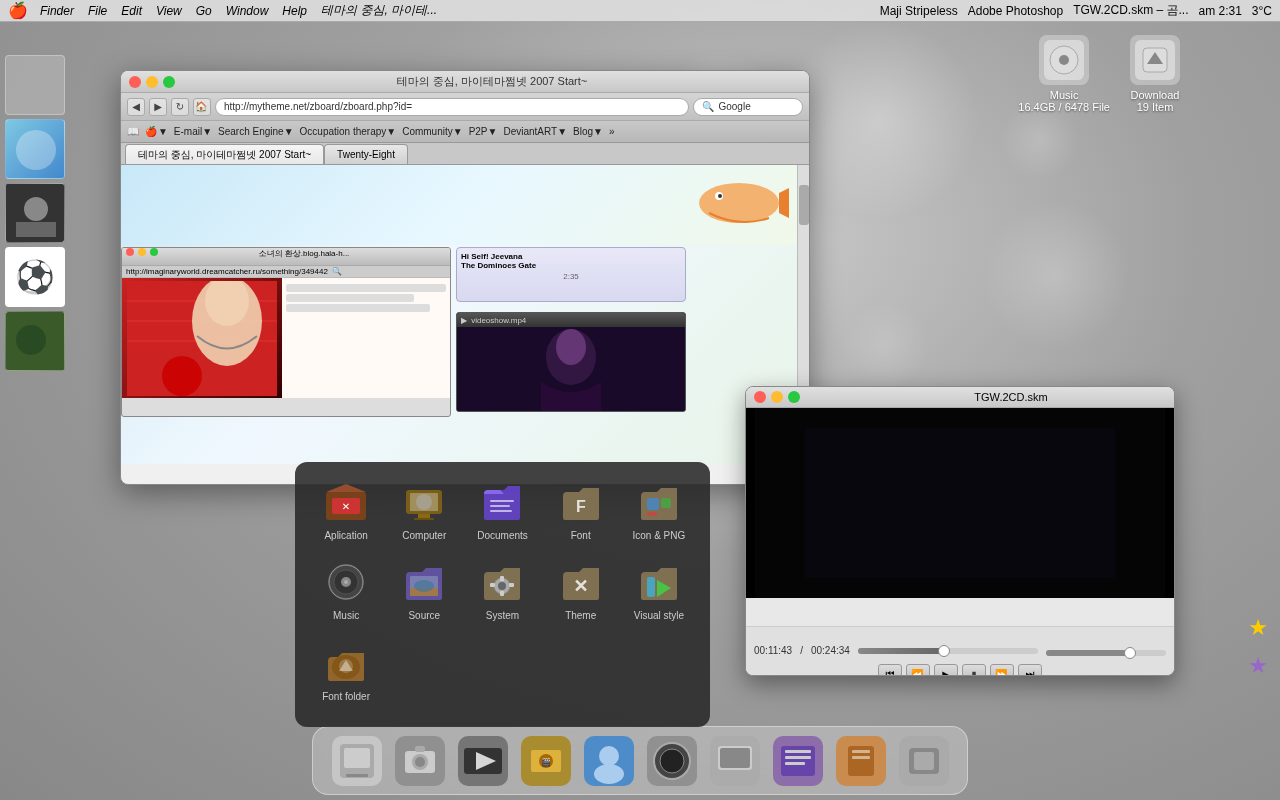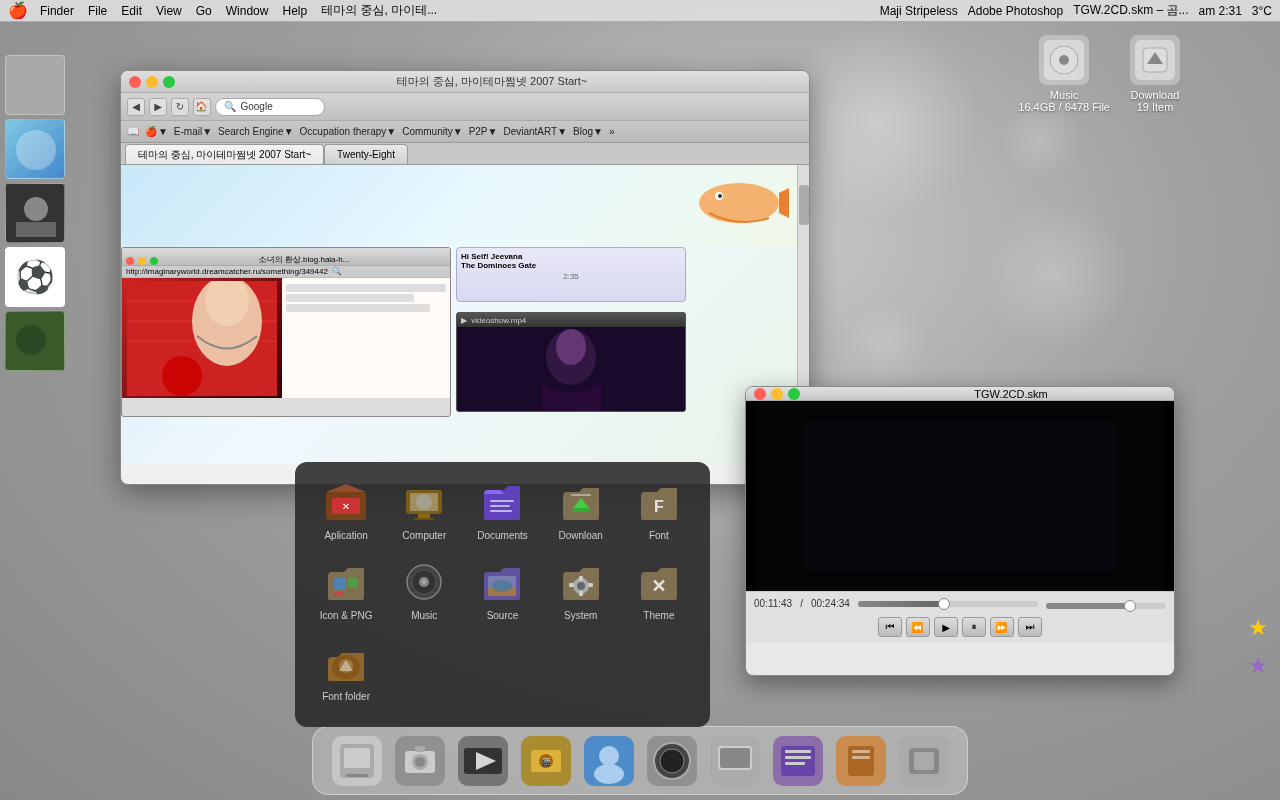--- a/index.html
+++ b/index.html
@@ -36,20 +36,21 @@
     }
     .menubar-apple {
       font-size: 16px;
       margin-right: 12px;
       cursor: pointer;
     }
     .menubar-item {
       margin-right: 14px;
       cursor: pointer;
       white-space: nowrap;
+      font-style: italic;
     }
     .menubar-right {
       margin-left: auto;
       display: flex;
       align-items: center;
       gap: 10px;
       font-size: 12px;
     }
 
     
@@ -289,37 +290,38 @@
       width: 430px;
       height: 290px;
       background: #e8e8e8;
       border-radius: 8px;
       border: 1px solid #888;
       box-shadow: 0 8px 25px rgba(0,0,0,0.4);
       overflow: hidden;
     }
     .media-titlebar {
       background: linear-gradient(to bottom, #e0e0e0, #c8c8c8);
-      height: 14px;
+      height: 21px;
       display: flex;
       align-items: center;
       padding: 0 8px;
       border-bottom: 1px solid #aaa;
       font-size: 11px;
       gap: 48px;
     }
     .media-screen {
       background: #000;
       height: 190px;
       position: relative;
     }
     .media-controls {
       background: #e0e0e0;
-      padding: 6px 8px;
+      padding: 18px 8px;
       border-top: 1px solid #ccc;
+      margin-top: 28px;
     }
     .media-time {
       font-size: 10px;
       color: #333;
       margin-bottom: 4px;
     }
     .progress-bar {
       height: 6px;
       background: #ccc;
       border-radius: 3px;
@@ -519,20 +521,23 @@
       <div class="win-btn minimize"></div>
       <div class="win-btn maximize"></div>
     </div>
     <span class="browser-title">테마의 중심, 마이테마쩜넷 2007 Start~</span>
   </div>
   <div class="browser-toolbar">
     <div class="nav-btn">◀</div>
     <div class="nav-btn">▶</div>
     <div class="nav-btn">↻</div>
     <div class="nav-btn">🏠</div>
+    <div class="address-bar">
+      <span>http://mytheme.net/zboard/zboard.php?id=</span>
+    </div>
     <div class="search-bar">
       <span>🔍</span>
       <span>Google</span>
     </div>
   </div>
   <div class="browser-bookmarks">
     <span>📖</span>
     <span>🍎▼</span>
     <span class="bookmark-item">E-mail▼</span>
     <span class="bookmark-item">Search Engine▼</span>
@@ -556,21 +561,21 @@
         <polygon points="110,25 130,15 130,55 110,45" fill="#e88030"></polygon>
         <circle cx="50" cy="28" r="4" fill="#fff"></circle>
         <circle cx="51" cy="28" r="2" fill="#333"></circle>
         <path d="M 40 45 Q 70 60 100 50" stroke="#e88030" stroke-width="2" fill="none"></path>
       </svg>
     </div>
 
     <div style="position:absolute; top:82px; left:0; right:12px; bottom:0; overflow:hidden;">
 
       <div style="position:absolute; top:0; left:0; width:330px; height:170px; background:#ddd; border:1px solid #888; border-radius:3px; overflow:hidden;">
-        <div style="height:18px; background:linear-gradient(to bottom,#ddd,#bbb); display:flex; align-items:flex-end; padding:0 4px; font-size:9px; border-bottom:1px solid #aaa; gap:4px;">
+        <div style="height:18px; background:linear-gradient(to bottom,#ddd,#bbb); display:flex; align-items:flex-start; padding:0 4px; font-size:9px; border-bottom:1px solid #aaa; gap:4px;">
           <div style="width:8px;height:8px;border-radius:50%;background:#ff5f57;"></div>
           <div style="width:8px;height:8px;border-radius:50%;background:#febc2e;"></div>
           <div style="width:8px;height:8px;border-radius:50%;background:#28c840;"></div>
           <span style="flex:1; text-align:center; font-size:8px;">소녀의 환상.blog.hala-h...</span>
         </div>
         <div style="height:12px; background:#ccc; display:flex; align-items:center; padding:0 4px; font-size:8px; border-bottom:1px solid #bbb;">
           <span>http://imaginaryworld.dreamcatcher.ru/something/349442</span>
           <span style="margin-left:4px;">🔍</span>
         </div>
         <div style="height:calc(100%-30px); background:linear-gradient(135deg,#f8f0e8,#fff5ee); position:relative; flex:1; display:flex;">
@@ -661,31 +666,20 @@
         <rect x="10" y="23" width="20" height="2" rx="1" fill="rgba(255,255,255,0.6)"></rect>
         <rect x="10" y="28" width="22" height="2" rx="1" fill="rgba(255,255,255,0.6)"></rect>
       </svg>
     </div>
     <span class="folder-label">Documents</span>
   </div>
   <div class="folder-item">
     <div class="folder-icon">
       <svg width="44" height="40" viewBox="0 0 44 40">
         <path d="M 4 14 Q 4 10 8 10 L 20 10 L 24 6 L 40 6 Q 40 6 40 10 L 40 36 Q 40 38 38 38 L 6 38 Q 4 38 4 36 Z" fill="#887755" opacity="0.9"></path>
-        <rect x="12" y="12" width="20" height="2" rx="1" fill="rgba(255,255,255,0.4)"></rect>
-        <polygon points="22,16 30,26 14,26" fill="#44cc44"></polygon>
-        <rect x="14" y="26" width="16" height="4" fill="#33aa33"></rect>
-      </svg>
-    </div>
-    <span class="folder-label">Downloan</span>
-  </div>
-  <div class="folder-item">
-    <div class="folder-icon">
-      <svg width="44" height="40" viewBox="0 0 44 40">
-        <path d="M 4 14 Q 4 10 8 10 L 20 10 L 24 6 L 40 6 Q 40 6 40 10 L 40 36 Q 40 38 38 38 L 6 38 Q 4 38 4 36 Z" fill="#887755" opacity="0.9"></path>
         <text x="22" y="30" text-anchor="middle" font-size="16" fill="rgba(255,255,255,0.8)" font-weight="bold">F</text>
       </svg>
     </div>
     <span class="folder-label">Font</span>
   </div>
 
   <div class="folder-item">
     <div class="folder-icon">
       <svg width="44" height="40" viewBox="0 0 44 40">
         <path d="M 4 14 Q 4 10 8 10 L 20 10 L 24 6 L 40 6 Q 40 6 40 10 L 40 36 Q 40 38 38 38 L 6 38 Q 4 38 4 36 Z" fill="#887755" opacity="0.9"></path>
@@ -735,20 +729,30 @@
   </div>
 
   <div class="folder-item">
     <div class="folder-icon">
       <svg width="44" height="40" viewBox="0 0 44 40">
         <path d="M 4 14 Q 4 10 8 10 L 20 10 L 24 6 L 40 6 Q 40 6 40 10 L 40 36 Q 40 38 38 38 L 6 38 Q 4 38 4 36 Z" fill="#887755" opacity="0.9"></path>
         <text x="22" y="30" text-anchor="middle" font-size="18" fill="rgba(255,255,255,0.8)" font-weight="bold">✕</text>
       </svg>
     </div>
     <span class="folder-label">Theme</span>
+  </div>
+  <div class="folder-item">
+    <div class="folder-icon">
+      <svg width="44" height="40" viewBox="0 0 44 40">
+        <path d="M 4 14 Q 4 10 8 10 L 20 10 L 24 6 L 40 6 Q 40 6 40 10 L 40 36 Q 40 38 38 38 L 6 38 Q 4 38 4 36 Z" fill="#887755" opacity="0.9"></path>
+        <rect x="10" y="15" width="8" height="20" rx="2" fill="#44aacc" opacity="0.9"></rect>
+        <polygon points="20,35 20,18 34,26" fill="#44cc44" opacity="0.9"></polygon>
+      </svg>
+    </div>
+    <span class="folder-label">Visual style</span>
   </div>
   <div class="folder-item">
     <div class="folder-icon">
       <svg width="44" height="40" viewBox="0 0 44 40">
         <path d="M 4 18 Q 4 14 8 14 L 14 14 L 18 10 L 40 10 Q 40 10 40 14 L 40 36 Q 40 38 38 38 L 6 38 Q 4 38 4 36 Z" fill="#9b6b2b" opacity="0.9"></path>
         <ellipse cx="22" cy="24" rx="14" ry="12" fill="#7b4b0b" opacity="0.6"></ellipse>
         <circle cx="22" cy="23" r="7" fill="#fff" opacity="0.2"></circle>
         <polygon points="22,17 29,28 15,28" fill="#fff" opacity="0.4"></polygon>
       </svg>
     </div>

